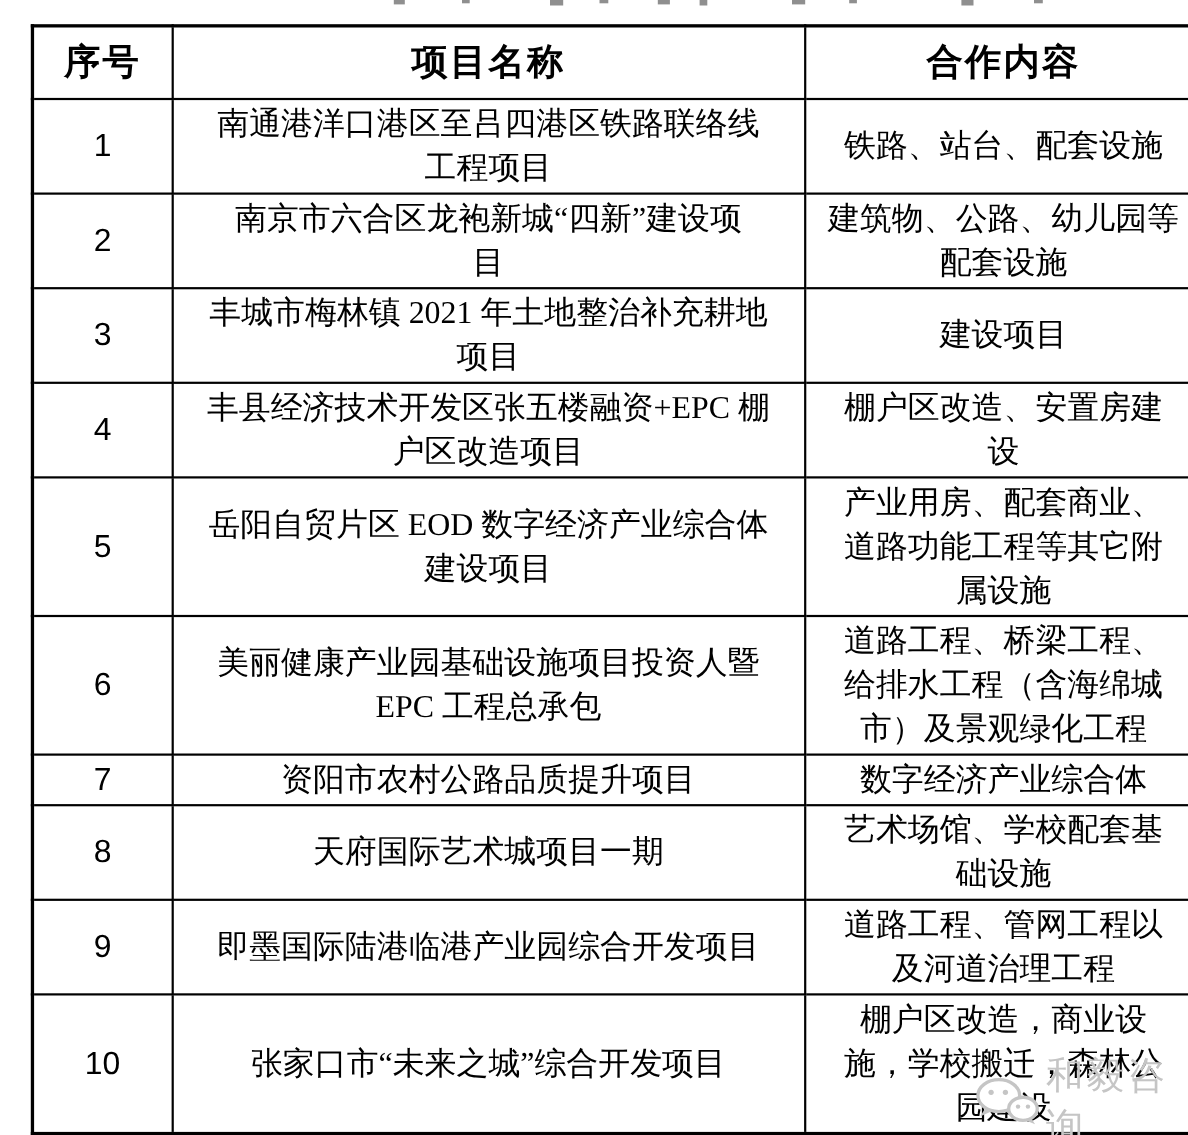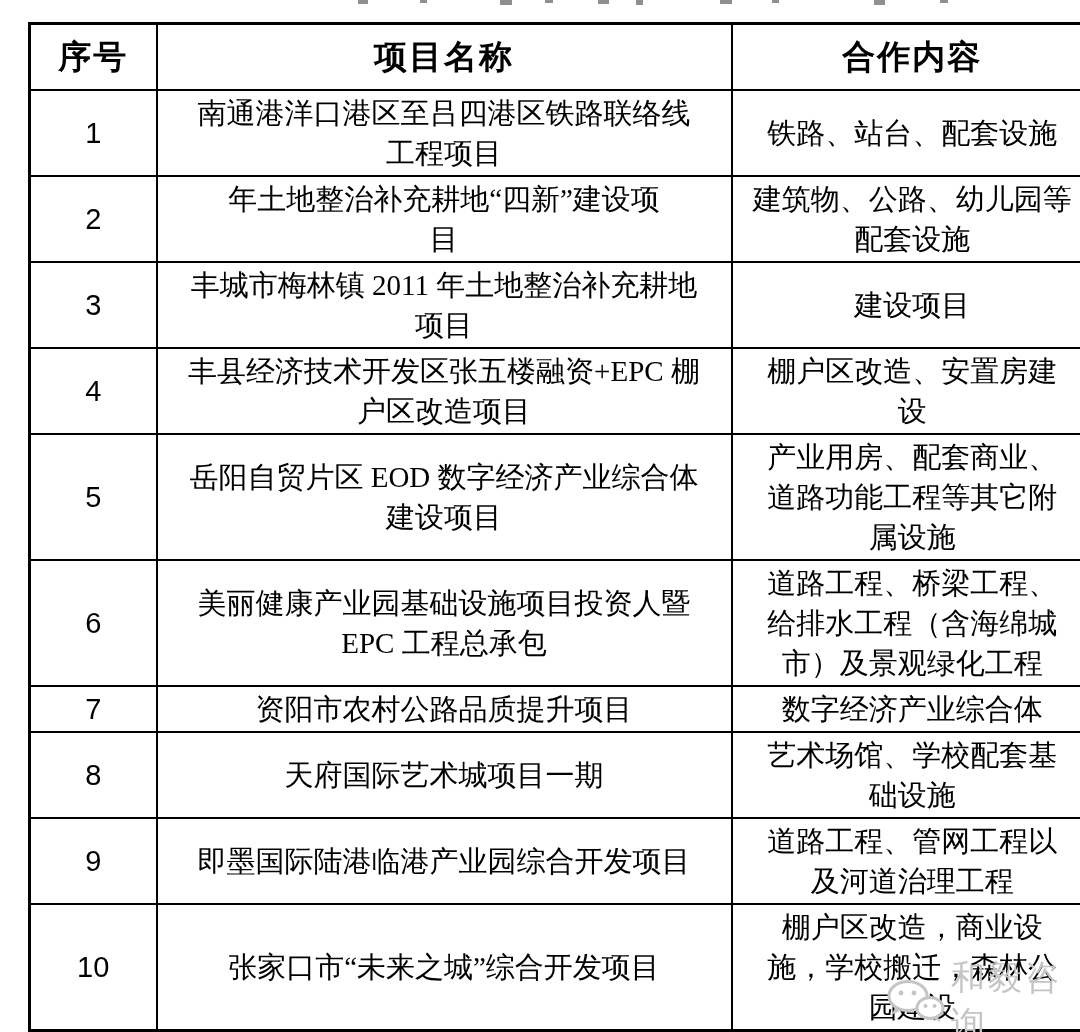--- a/index.html
+++ b/index.html
@@ -120,28 +120,28 @@
     </thead>
     <tbody>
       <tr class="r1">
         <td class="cell-no">1</td>
         <td class="cell-name">南通港洋口港区至吕四港区铁路联络线
 工程项目</td>
         <td class="cell-content">铁路、站台、配套设施</td>
       </tr>
       <tr class="r2">
         <td class="cell-no">2</td>
-        <td class="cell-name">年土地整治补充耕地“四新”建设项
+        <td class="cell-name">南京市六合区龙袍新城“四新”建设项
 目</td>
         <td class="cell-content align-left">建筑物、公路、幼儿园等
 配套设施</td>
       </tr>
       <tr class="r3">
         <td class="cell-no">3</td>
-        <td class="cell-name">丰城市梅林镇 2011 年土地整治补充耕地
+        <td class="cell-name">丰城市梅林镇 2021 年土地整治补充耕地
 项目</td>
         <td class="cell-content">建设项目</td>
       </tr>
       <tr class="r4">
         <td class="cell-no">4</td>
         <td class="cell-name">丰县经济技术开发区张五楼融资+EPC 棚
 户区改造项目</td>
         <td class="cell-content">棚户区改造、安置房建
 设</td>
       </tr>

